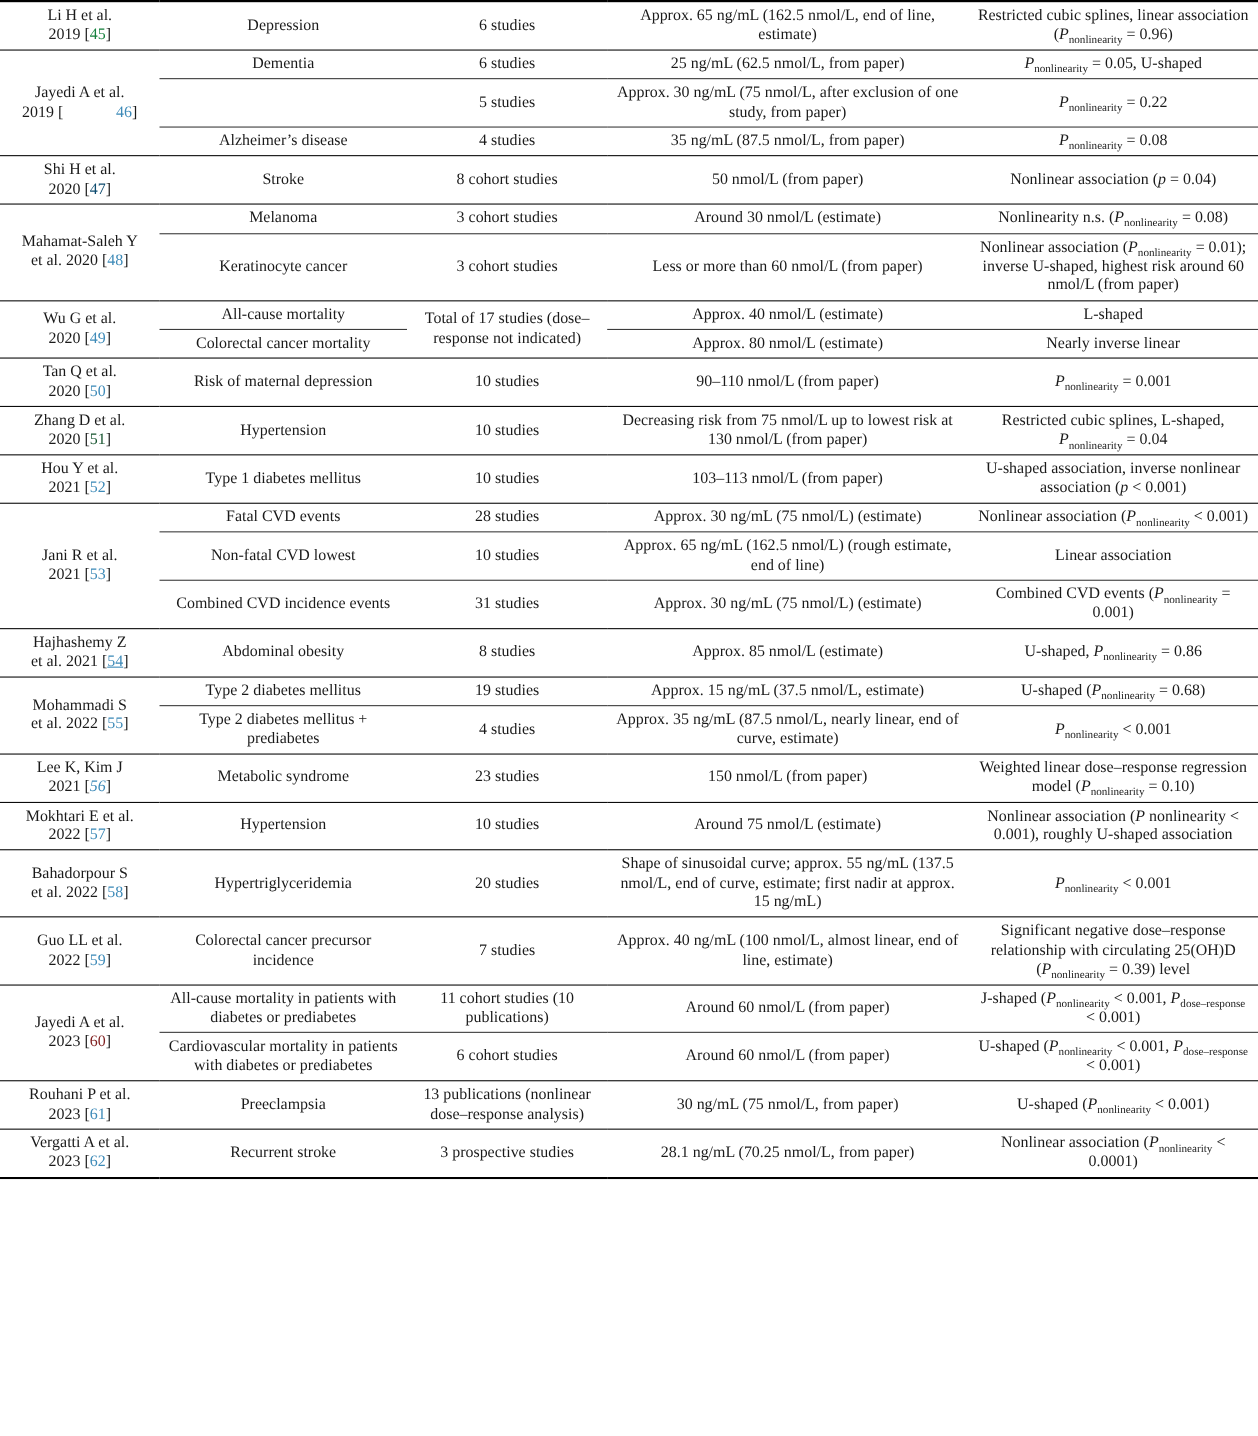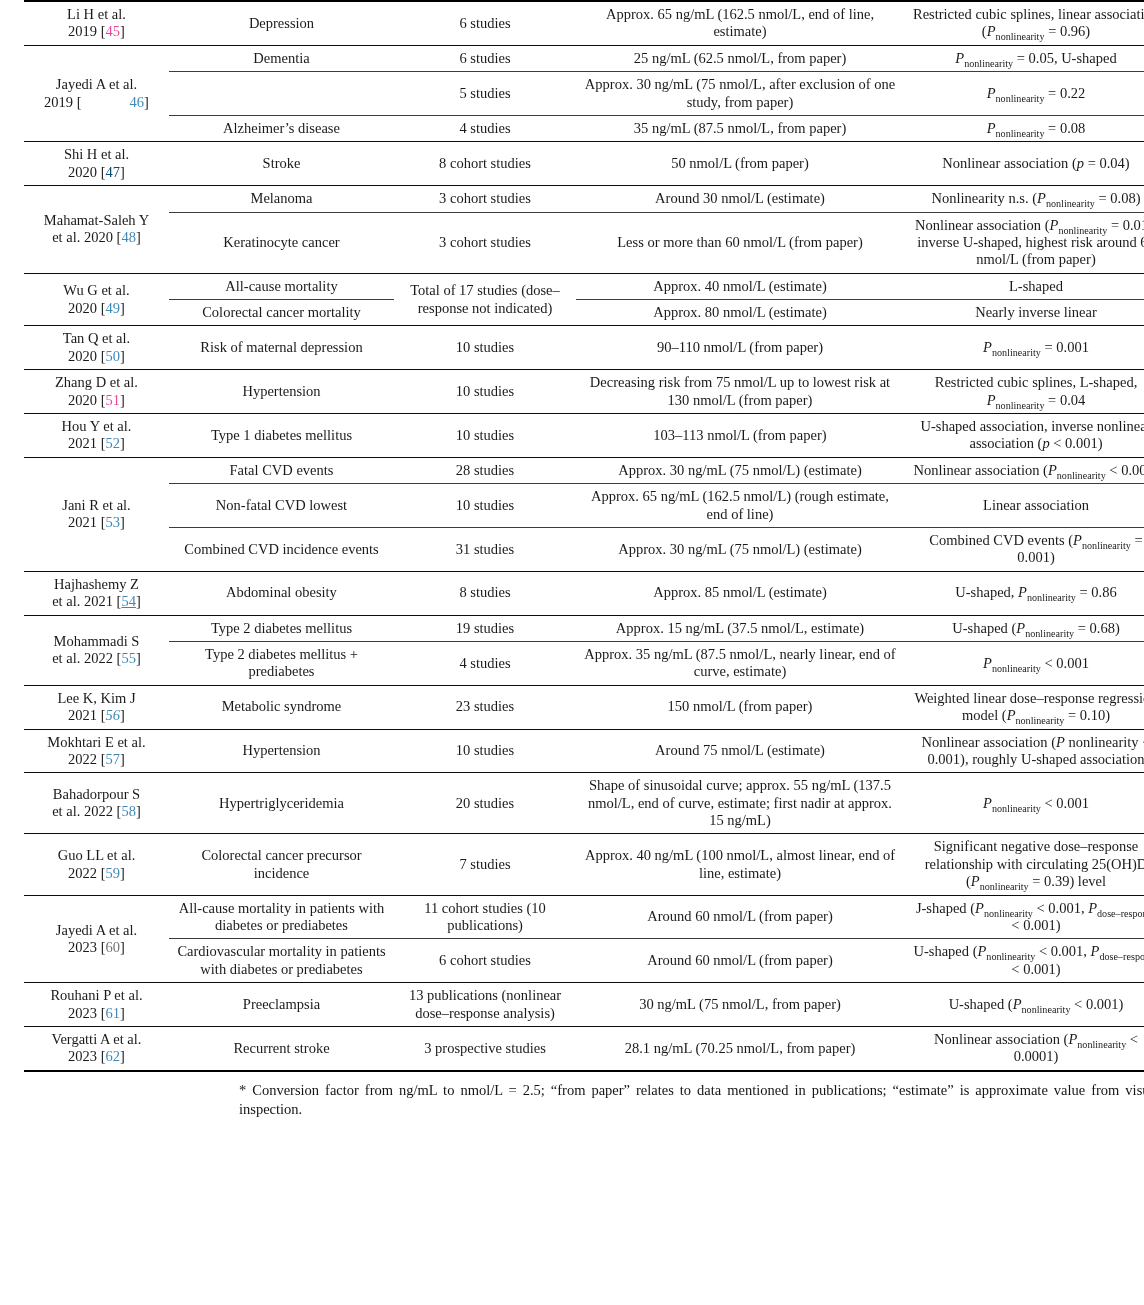--- a/index.html
+++ b/index.html
@@ -2,21 +2,21 @@
 <html><head>
 <meta charset="utf-8">
 <style>
   html, body { margin: 0; padding: 0; background: #ffffff; }
   body {
     width: 1144px;
     font-family: "Liberation Serif", "DejaVu Serif", serif;
     color: #1a1a1a;
     -webkit-font-smoothing: antialiased;
   }
-  .page { width: 1060px; padding-left: 24px; }
+  .page { width: 1060px; }
   table.dr-table {
     width: 1144px;
     border-collapse: collapse;
     table-layout: fixed;
     border-top: 2.5px solid #000000;
     border-bottom: 2.5px solid #000000;
   }
   table.dr-table td {
     text-align: center;
     vertical-align: middle;
@@ -46,21 +46,21 @@
   <table class="dr-table">
     <colgroup>
       <col style="width:145px">
       <col style="width:225px">
       <col style="width:182px">
       <col style="width:328px">
       <col style="width:264px">
     </colgroup>
     <tbody>
         <tr>
-          <td rowspan="1" class="grp">Li H et al.<br>2019 [<span class="ref" style="color: #ec4899;">45</span>]</td>
+          <td rowspan="1" class="grp">Li H et al.<br>2019 [<span class="ref" style="color: #15803d;">45</span>]</td>
           <td class="grp">Depression</td>
           <td class="grp">6 studies</td>
           <td class="grp">Approx. 65 ng/mL (162.5 nmol/L, end of line, estimate)</td>
           <td class="grp">Restricted cubic splines, linear association (<i>P</i><sub>nonlinearity</sub> = 0.96)</td>
         </tr>
         <tr>
           <td rowspan="3" class="grp">Jayedi A et al.<br>2019 [<span class="ref" style="color: rgb(61, 138, 184); margin-left: 48px;">46</span>]</td>
           <td class="sub">Dementia</td>
           <td class="sub">6 studies</td>
           <td class="sub">25 ng/mL (62.5 nmol/L, from paper)</td>
@@ -111,21 +111,21 @@
           <td class="grp">Nearly inverse linear</td>
         </tr>
         <tr>
           <td rowspan="1" class="grp">Tan Q et al.<br>2020 [<span class="ref" style="color: rgb(61, 138, 184);">50</span>]</td>
           <td class="grp">Risk of maternal depression</td>
           <td class="grp">10 studies</td>
           <td class="grp">90–110 nmol/L (from paper)</td>
           <td class="grp"><i>P</i><sub>nonlinearity</sub> = 0.001</td>
         </tr>
         <tr>
-          <td rowspan="1" class="grp">Zhang D et al.<br>2020 [<span class="ref" style="color: #ec4899;">51</span>]</td>
+          <td rowspan="1" class="grp">Zhang D et al.<br>2020 [<span class="ref" style="color: #14532d;">51</span>]</td>
           <td class="grp">Hypertension</td>
           <td class="grp">10 studies</td>
           <td class="grp">Decreasing risk from 75 nmol/L up to lowest risk at 130 nmol/L (from paper)</td>
           <td class="grp">Restricted cubic splines, L-shaped, <i>P</i><sub>nonlinearity</sub> = 0.04</td>
         </tr>
         <tr>
           <td rowspan="1" class="grp">Hou Y et al.<br>2021 [<span class="ref" style="color: rgb(61, 138, 184);">52</span>]</td>
           <td class="grp">Type 1 diabetes mellitus</td>
           <td class="grp">10 studies</td>
           <td class="grp">103–113 nmol/L (from paper)</td>
@@ -192,21 +192,21 @@
           <td class="grp"><i>P</i><sub>nonlinearity</sub> &lt; 0.001</td>
         </tr>
         <tr>
           <td rowspan="1" class="grp">Guo LL et al.<br>2022 [<span class="ref" style="color: rgb(61, 138, 184);">59</span>]</td>
           <td class="grp">Colorectal cancer precursor incidence</td>
           <td class="grp">7 studies</td>
           <td class="grp">Approx. 40 ng/mL (100 nmol/L, almost linear, end of line, estimate)</td>
           <td class="grp">Significant negative dose–response relationship with circulating 25(OH)D (<i>P</i><sub>nonlinearity</sub> = 0.39) level</td>
         </tr>
         <tr>
-          <td rowspan="2" class="grp">Jayedi A et al.<br>2023 [<span class="ref" style="color: #737373;">60</span>]</td>
+          <td rowspan="2" class="grp">Jayedi A et al.<br>2023 [<span class="ref" style="color: #7f1d1d;">60</span>]</td>
           <td class="sub">All-cause mortality in patients with diabetes or prediabetes</td>
           <td class="sub">11 cohort studies (10 publications)</td>
           <td class="sub">Around 60 nmol/L (from paper)</td>
           <td class="sub">J-shaped (<i>P</i><sub>nonlinearity</sub> &lt; 0.001, <i>P</i><sub>dose–response</sub> &lt; 0.001)</td>
         </tr>
         <tr>
           <td class="grp">Cardiovascular mortality in patients with diabetes or prediabetes</td>
           <td class="grp">6 cohort studies</td>
           <td class="grp">Around 60 nmol/L (from paper)</td>
           <td class="grp">U-shaped (<i>P</i><sub>nonlinearity</sub> &lt; 0.001, <i>P</i><sub>dose–response</sub> &lt; 0.001)</td>
@@ -220,14 +220,13 @@
         </tr>
         <tr>
           <td rowspan="1" class="grp">Vergatti A et al.<br>2023 [<span class="ref" style="color: rgb(61, 138, 184);">62</span>]</td>
           <td class="grp">Recurrent stroke</td>
           <td class="grp">3 prospective studies</td>
           <td class="grp">28.1 ng/mL (70.25 nmol/L, from paper)</td>
           <td class="grp">Nonlinear association (<i>P</i><sub>nonlinearity</sub> &lt; 0.0001)</td>
         </tr>
       </tbody>
   </table>
-  <p class="footnote">* Conversion factor from ng/mL to nmol/L = 2.5; “from paper” relates to data mentioned in publications; “estimate” is approximate value from visual inspection.</p>
 </div>
 
 </body></html>

